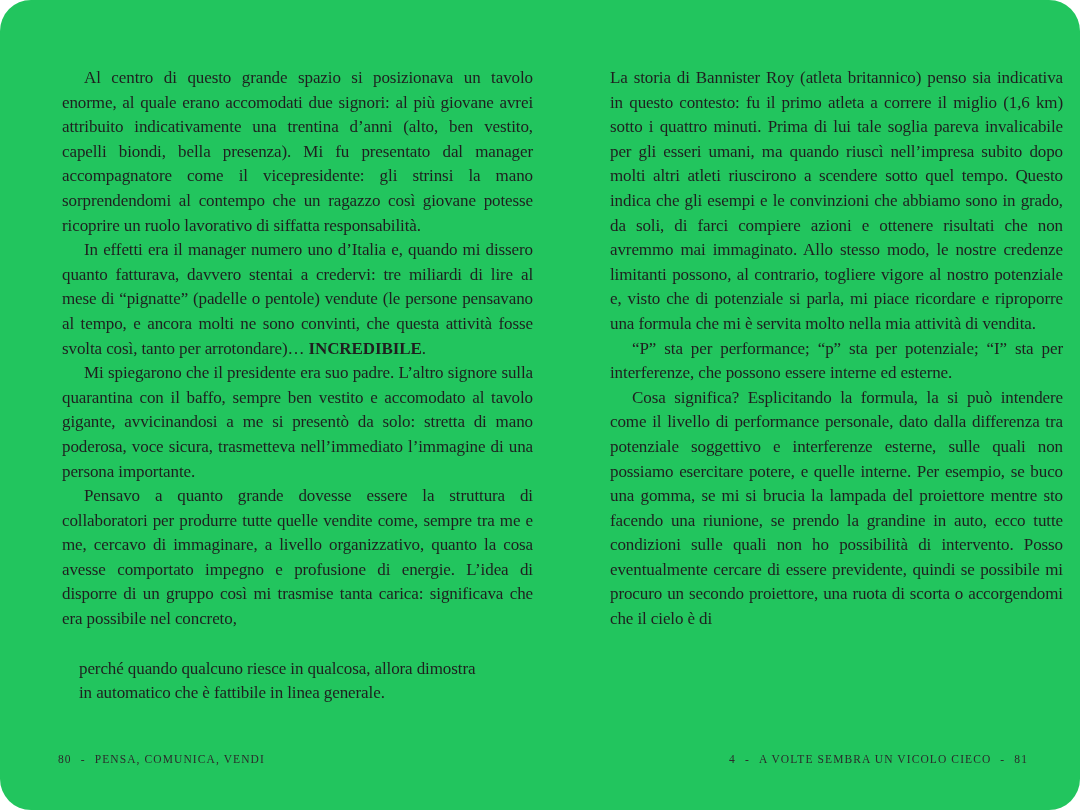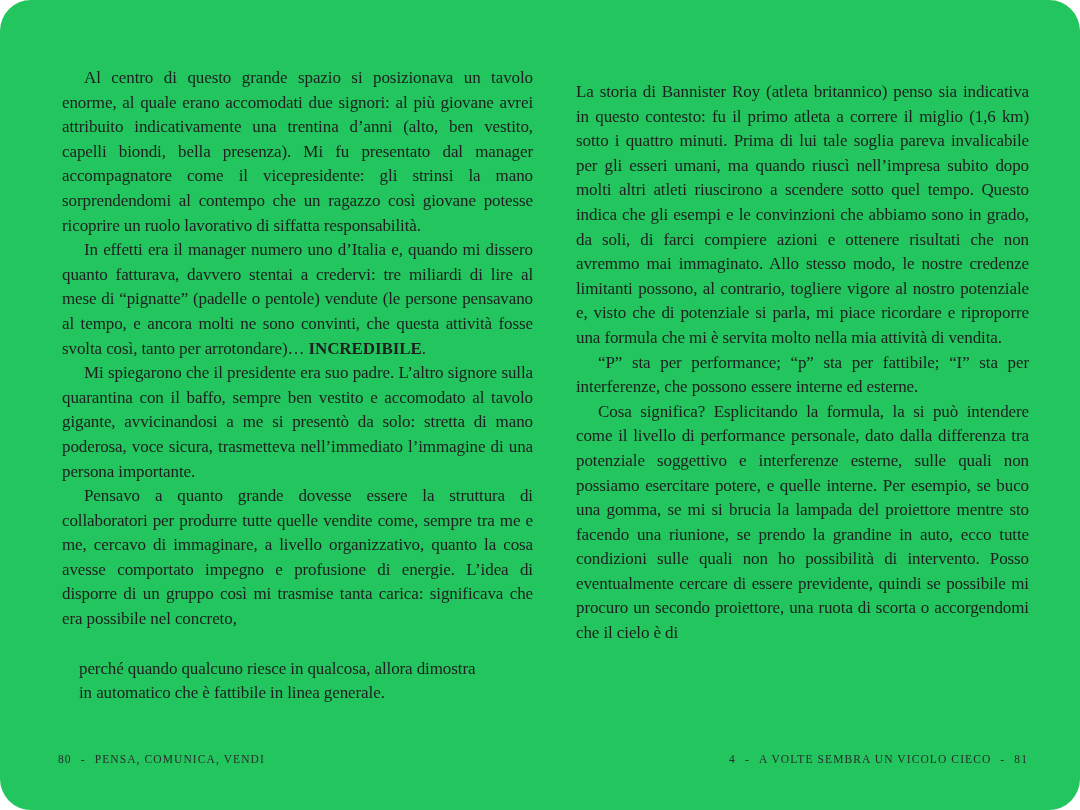--- a/index.html
+++ b/index.html
@@ -15,21 +15,21 @@
     font-family: "Liberation Serif", serif;
     color: #1f1f1f;
     overflow: hidden;
     border-radius: 31px;
   }
   .page-column {
     position: absolute;
     top: 66px;
   }
   .page-column.left  { left: 62px;  width: 471px; }
-  .page-column.right { left: 576px; width: 453px; margin-top: 14px; }
+  .page-column.right { left: 610px; width: 453px; }
 
   .body-text p {
     margin: 0;
     font-size: 17px;
     line-height: 24.6px;
     text-align: justify;
     letter-spacing: -0.1px;
   }
   .body-text p.indent { text-indent: 22px; }
   .body-text strong { font-weight: bold; }
@@ -91,21 +91,21 @@
     <p class="indent"><span>In effetti era il manager numero uno d’Italia e, quando mi dissero quanto fatturava, davvero stentai a credervi: tre miliardi di lire al mese di “pignatte” (padelle o pentole) vendute (le persone pensavano al tempo, e ancora molti ne sono convinti, che questa attività fosse svolta così, tanto per arrotondare)… </span><strong>INCREDIBILE</strong><span>.</span></p>
     <p class="indent">Mi spiegarono che il presidente era suo padre. L’altro signore sulla quarantina con il baffo, sempre ben vestito e accomodato al tavolo gigante, avvicinandosi a me si presentò da solo: stretta di mano poderosa, voce sicura, trasmetteva nell’immediato l’immagine di una persona importante.</p>
     <p class="indent">Pensavo a quanto grande dovesse essere la struttura di collaboratori per produrre tutte quelle vendite come, sempre tra me e me, cercavo di immaginare, a livello organizzativo, quanto la cosa avesse comportato impegno e profusione di energie. L’idea di disporre di un gruppo così mi trasmise tanta carica: significava che era possibile nel concreto,</p>
     <div class="block-quote">perché quando qualcuno riesce in qualcosa, allora dimostra in automatico che è fattibile in linea generale.</div>
   </div>
 
   <div class="page-column right body-text">
     <p>La storia di Bannister Roy (atleta britannico) penso sia indicativa in questo contesto: fu il primo atleta a correre il miglio (1,6 km) sotto i quattro minuti. Prima di lui tale soglia pareva invalicabile per gli esseri umani, ma quando riuscì nell’impresa subito dopo molti altri atleti riuscirono a scendere sotto quel tempo. Questo indica che gli esempi e le convinzioni che abbiamo sono in grado, da soli, di farci compiere azioni e ottenere risultati che non avremmo mai immaginato. Allo stesso modo, le nostre credenze limitanti possono, al contrario, togliere vigore al nostro potenziale e, visto che di potenziale si parla, mi piace ricordare e riproporre una formula che mi è servita molto nella mia attività di vendita.</p>
 
 
-    <p class="indent">“P” sta per performance; “p” sta per fattibile; “I” sta per interferenze, che possono essere interne ed esterne.</p>
+    <p class="indent">“P” sta per performance; “p” sta per potenziale; “I” sta per interferenze, che possono essere interne ed esterne.</p>
     <p class="indent">Cosa significa? Esplicitando la formula, la si può intendere come il livello di performance personale, dato dalla differenza tra potenziale soggettivo e interferenze esterne, sulle quali non possiamo esercitare potere, e quelle interne. Per esempio, se buco una gomma, se mi si brucia la lampada del proiettore mentre sto facendo una riunione, se prendo la grandine in auto, ecco tutte condizioni sulle quali non ho possibilità di intervento. Posso eventualmente cercare di essere previdente, quindi se possibile mi procuro un secondo proiettore, una ruota di scorta o accorgendomi che il cielo è di</p>
   </div>
 
   <div class="footer left">
     <span>80</span><span class="sep">-</span><span>PENSA, COMUNICA, VENDI</span>
   </div>
 
   <div class="footer right">
     <span>4</span><span class="sep">-</span><span>A VOLTE SEMBRA UN VICOLO CIECO</span><span class="sep">-</span><span>81</span>
   </div>

